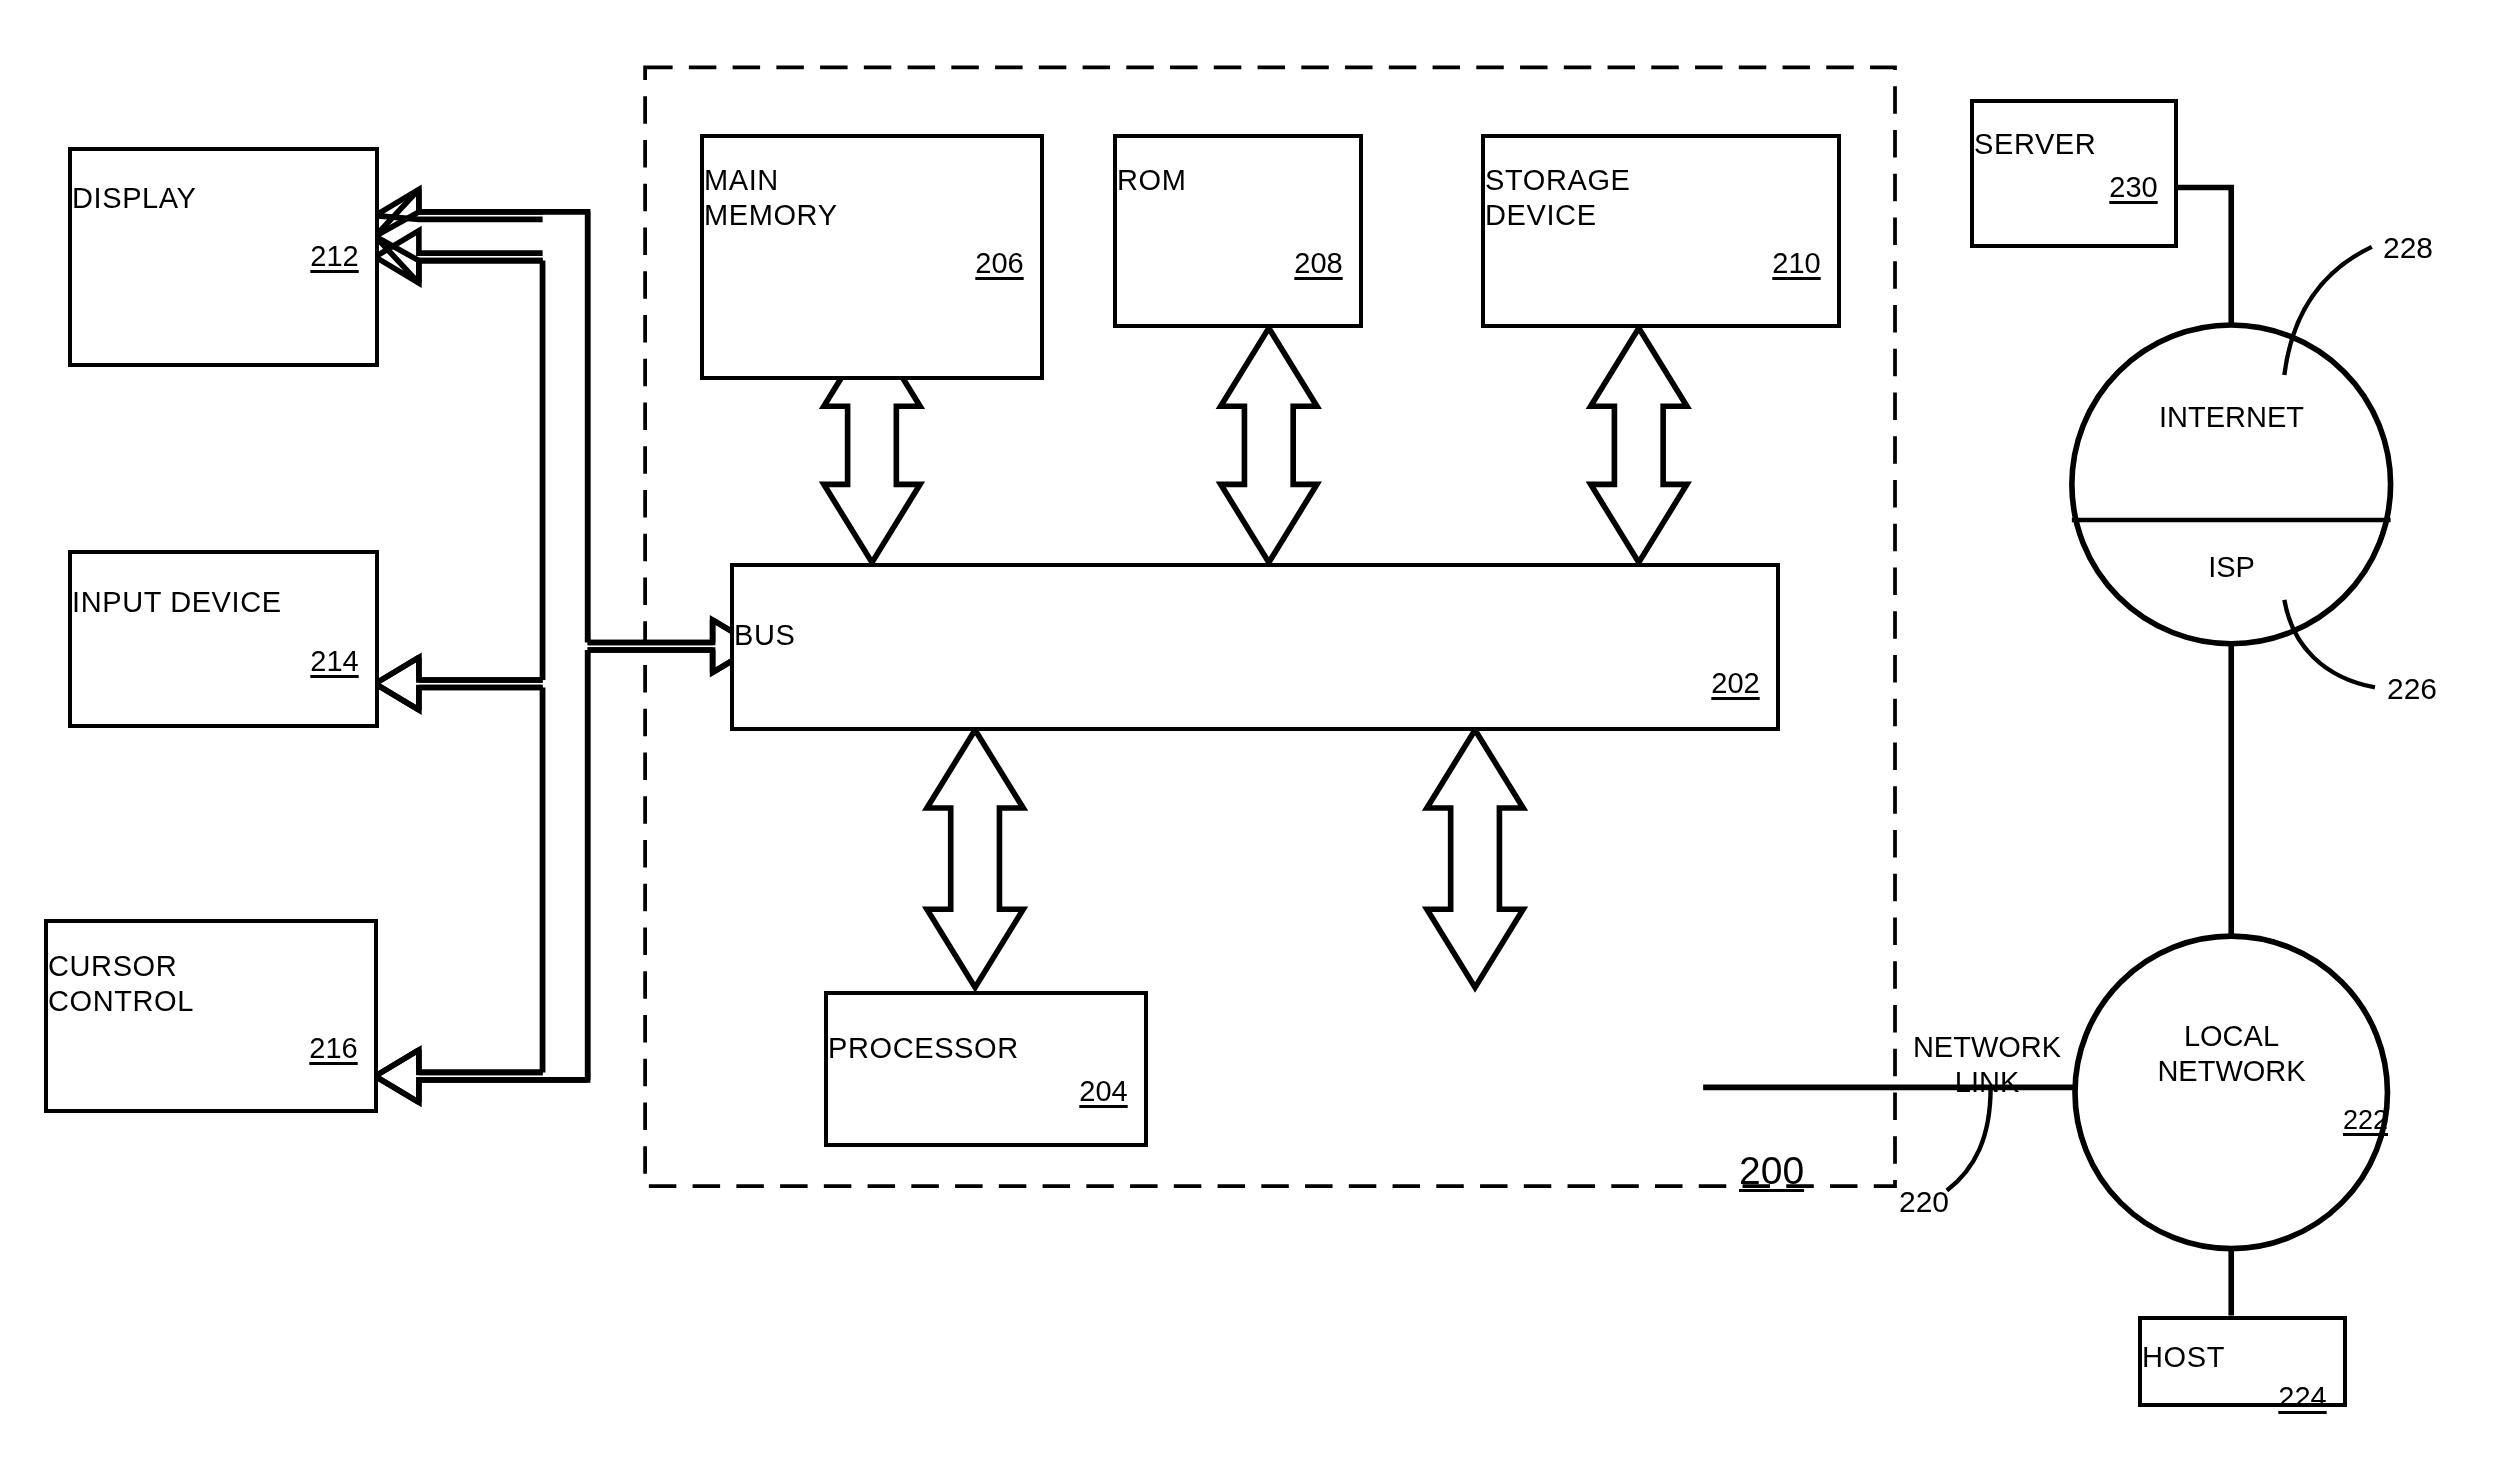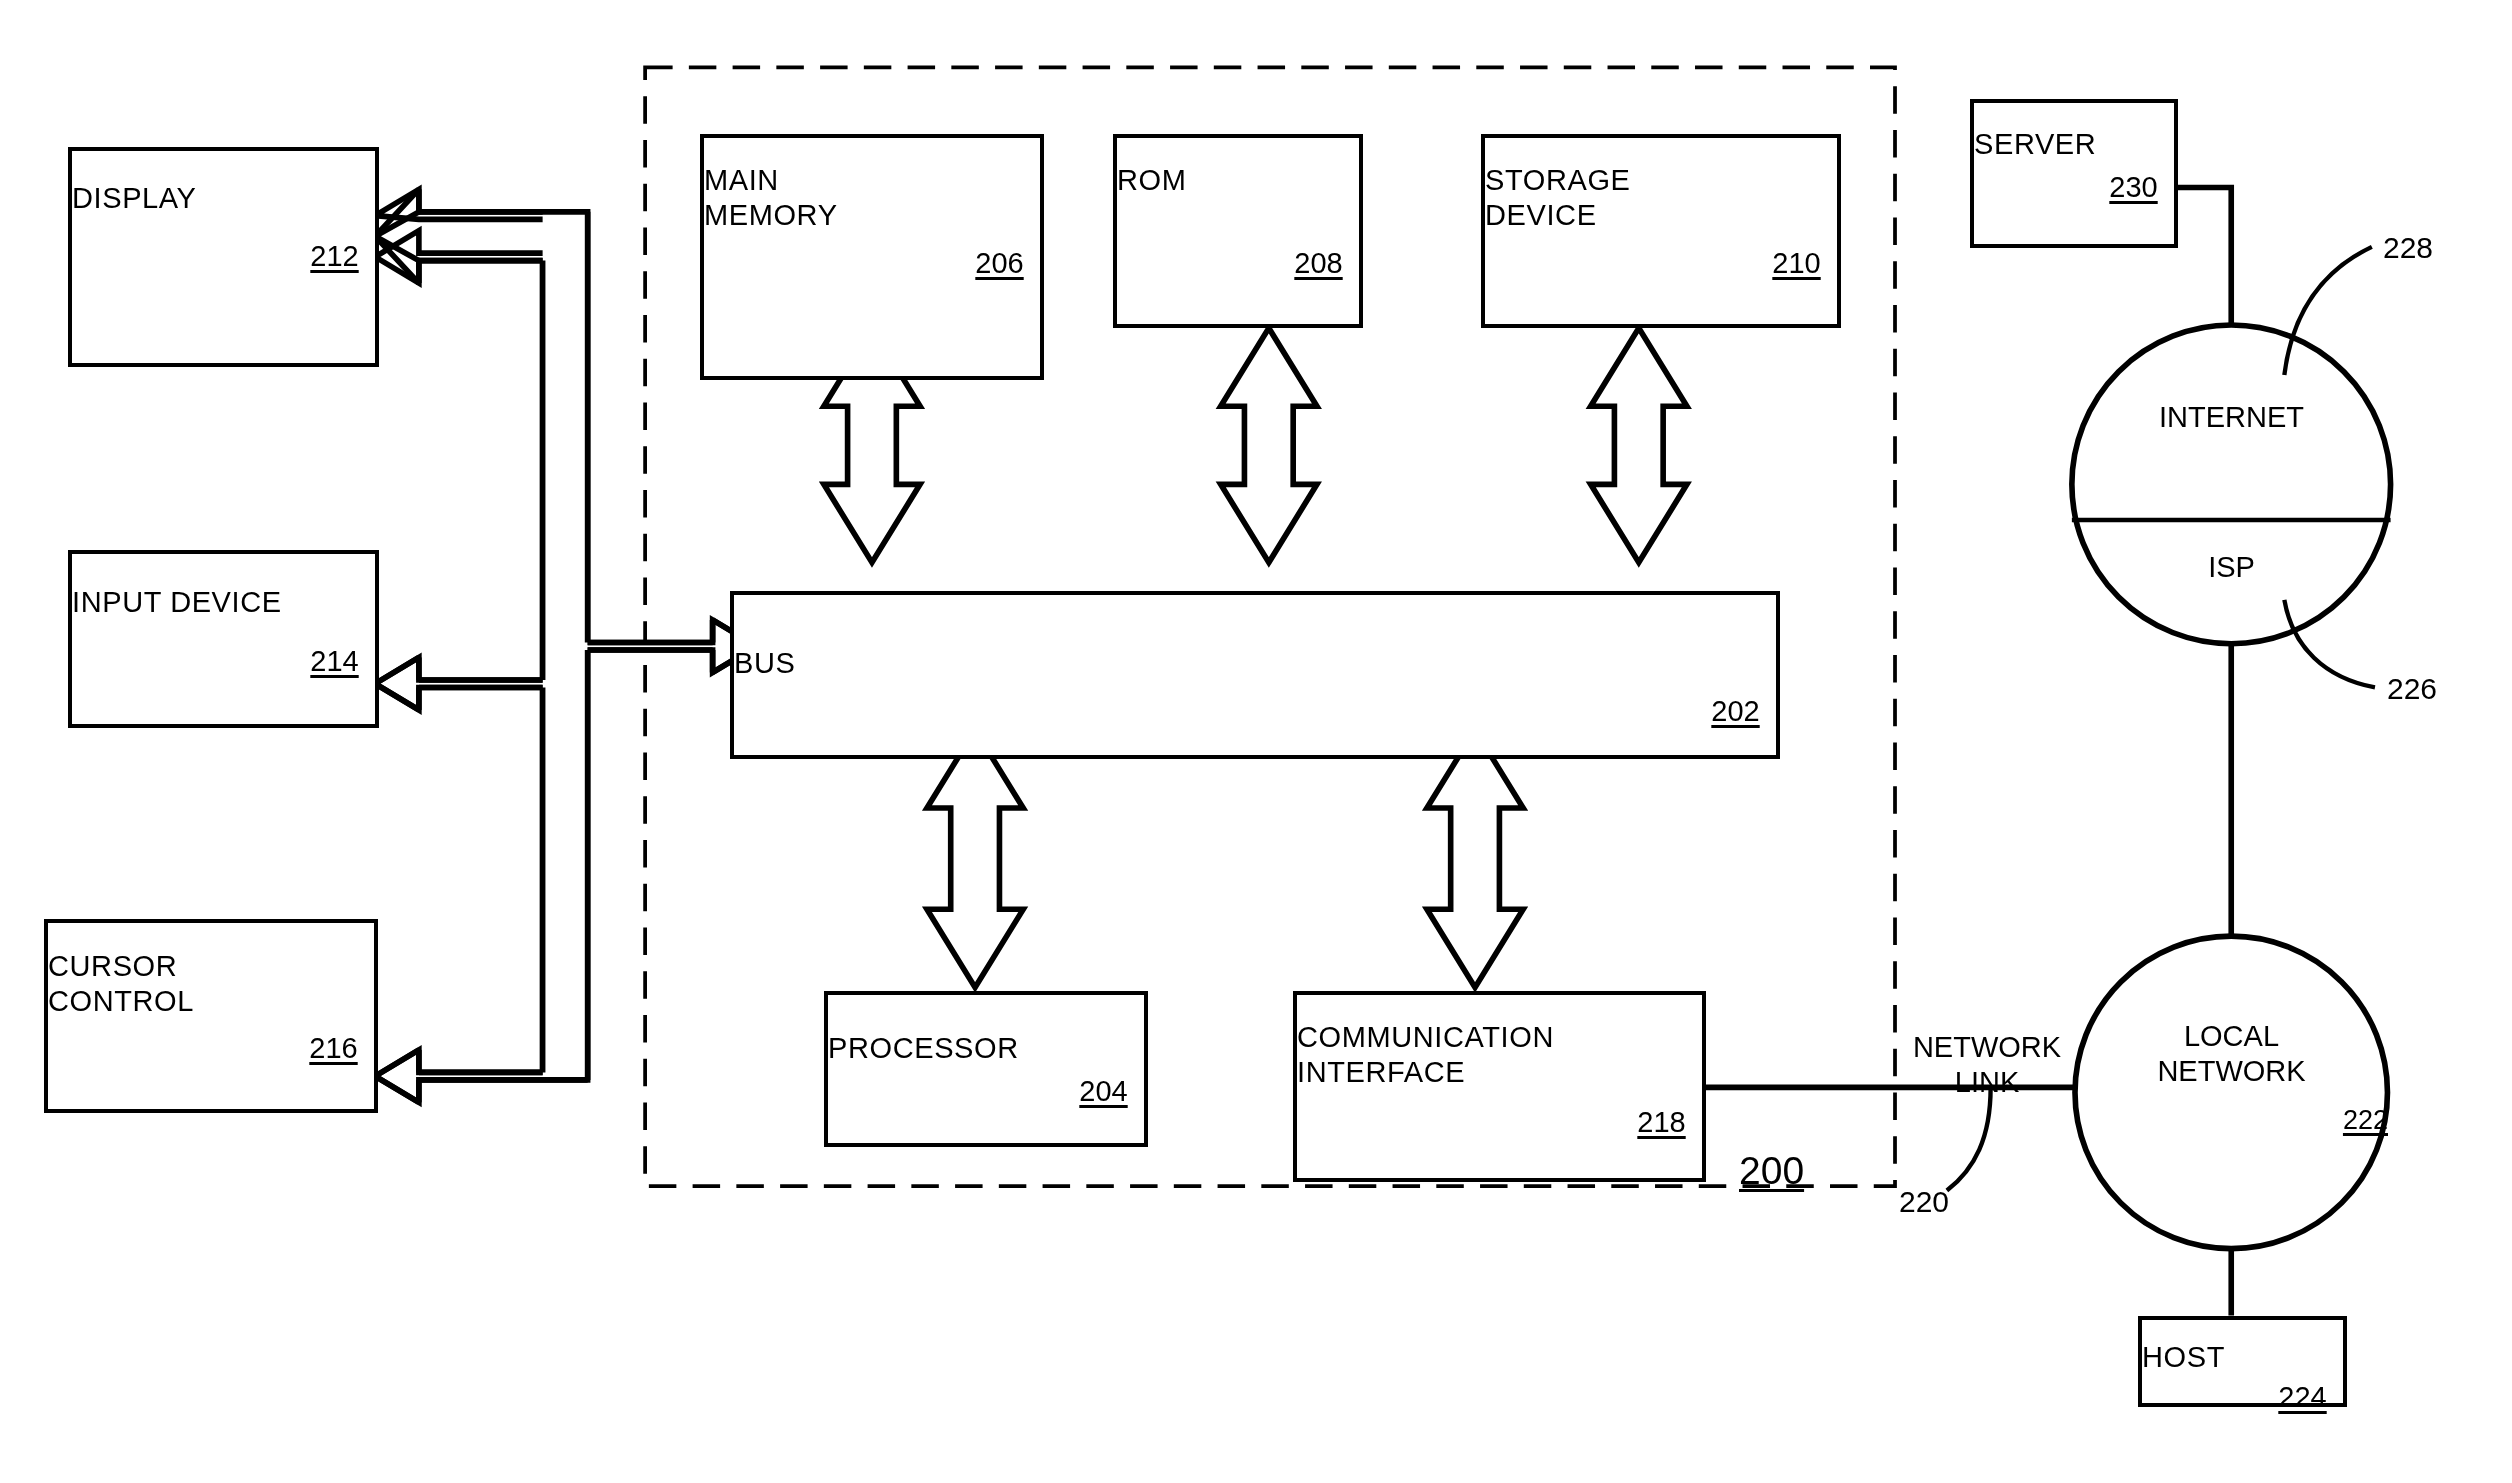--- a/index.html
+++ b/index.html
@@ -173,35 +173,30 @@
     <div class="ttl" style="top:25px;">ROM</div>
     <div class="num" style="top:109px;">208</div>
   </div>
 
   <div class="blk" style="left:1481px; top:134px; width:360px; height:194px;">
     <div class="ttl" style="top:25px;">STORAGE
 DEVICE</div>
     <div class="num" style="top:109px;">210</div>
   </div>
 
-  <div class="blk" style="left:730px; top:563px; width:1050px; height:168px;margin-top:28px;">
+  <div class="blk" style="left:730px; top:563px; width:1050px; height:168px;">
     <div class="ttl" style="top:51px;">BUS</div>
     <div class="num" style="top:100px;">202</div>
   </div>
 
   <div class="blk" style="left:824px; top:991px; width:324px; height:156px;">
     <div class="ttl" style="top:36px;">PROCESSOR</div>
     <div class="num" style="top:80px;">204</div>
   </div>
 
-  <div class="blk" style="left:1293px; top:991px; width:413px; height:191px;">
-    <div class="ttl" style="top:25px;">COMMUNICATION
-INTERFACE</div>
-    <div class="num" style="top:111px;">218</div>
-  </div>
 
   <div class="blk" style="left:1970px; top:99px; width:208px; height:149px;">
     <div class="ttl" style="top:24px;">SERVER</div>
     <div class="num" style="top:68px;">230</div>
   </div>
 
   <div class="blk" style="left:2138px; top:1316px; width:209px; height:91px;">
     <div class="ttl" style="top:20px;">HOST</div>
     <div class="num" style="top:61px;">224</div>
   </div>

